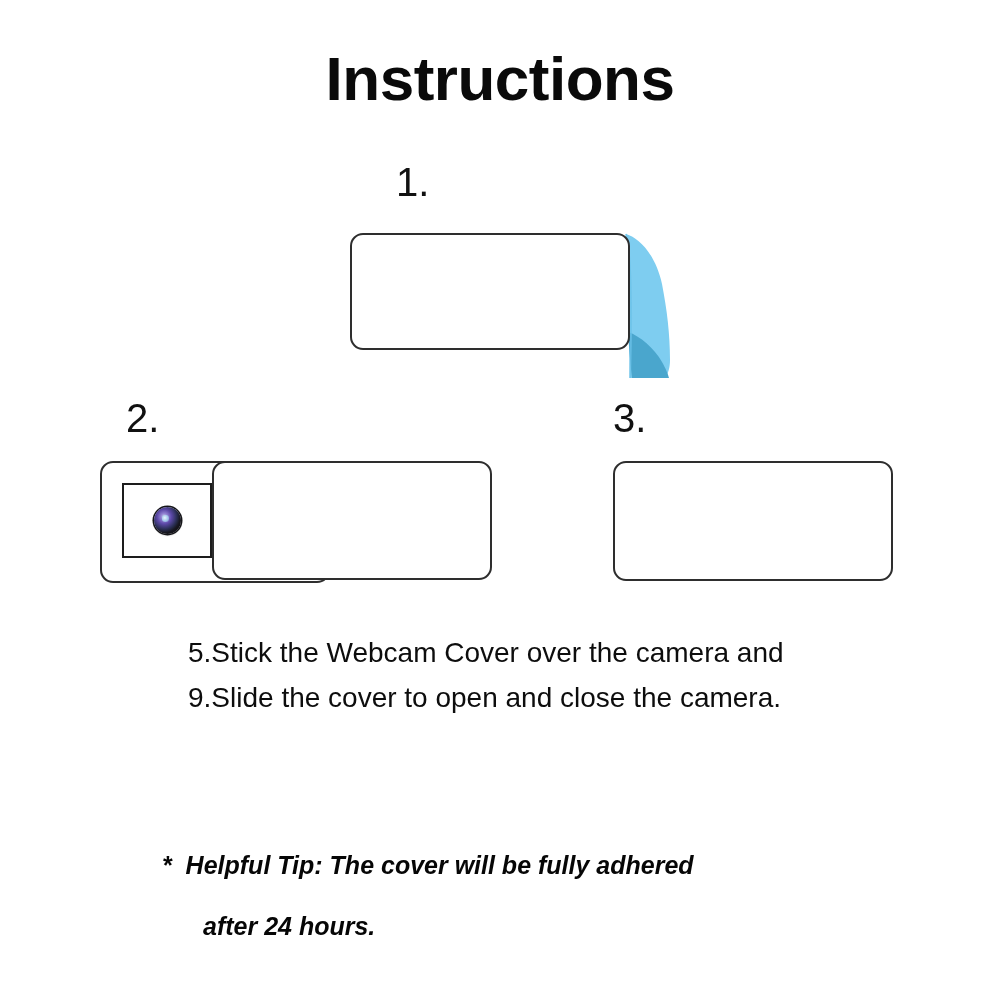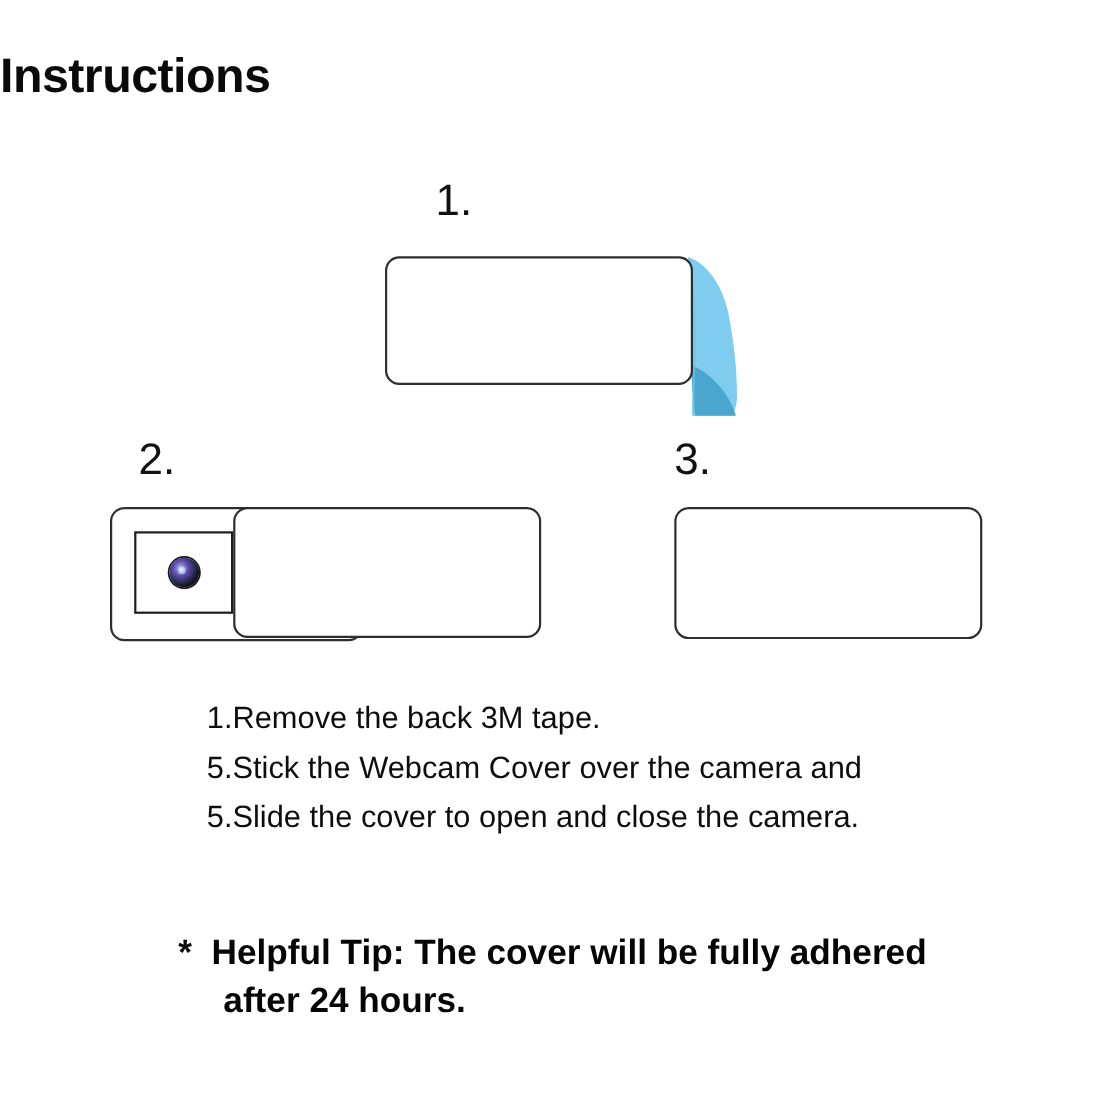--- a/index.html
+++ b/index.html
@@ -24,22 +24,22 @@
     height: 1000px;
     background: #ffffff;
   }
 
   
   .title {
     position: absolute;
     left: 0;
     top: 48px;
     width: 1000px;
-    text-align: left;
-    font-size: 44px;
+    text-align: center;
+    font-size: 62px;
     font-weight: bold;
     letter-spacing: -0.5px;
     line-height: 1;
     color: #0a0a0a;
   }
 
   
   .step-num {
     position: absolute;
     font-size: 40px;
@@ -169,27 +169,28 @@
     color: #0d0d0d;
   }
   .steps-list .line { white-space: pre; }
 
   
   .tip {
     position: absolute;
     left: 162px;
     top: 843px;
     width: 760px;
-    font-size: 32px;
+    font-size: 25px;
     line-height: 44px;
     font-weight: bold;
     color: #060606;
+    font-style: italic;
   }
   .tip .tip-line-1 { display: block; white-space: pre; }
-  .tip .tip-line-2 { display: block; white-space: pre; padding-left: 41px; }
+  .tip .tip-line-2 { display: block; white-space: pre; padding-left: 41px; margin-top: 17px; }
 </style>
 </head>
 <body>
 
 <div id="page">
 
   <div class="title">Instructions</div>
 
   <div class="step-num" id="step-num-1">1.</div>
 
@@ -229,23 +230,22 @@
     <div class="cover-rect" id="fig2-slider"></div>
   </div>
 
   <div class="step-num" id="step-num-3">3.</div>
 
   <div id="fig3">
     <div class="cover-rect" id="fig3-body"></div>
   </div>
 
   <div class="steps-list">
-    <div class="line">1.Remove the back 3M tape.</div>
     <div class="line">5.Stick the Webcam Cover over the camera and</div>
-    <div class="line">5.Slide the cover to open and close the camera.</div>
+    <div class="line">9.Slide the cover to open and close the camera.</div>
   </div>
 
   <div class="tip">
     <span class="tip-line-1">*  Helpful Tip: The cover will be fully adhered</span>
     <span class="tip-line-2">after 24 hours.</span>
   </div>
 
 </div>
 
 </body></html>

